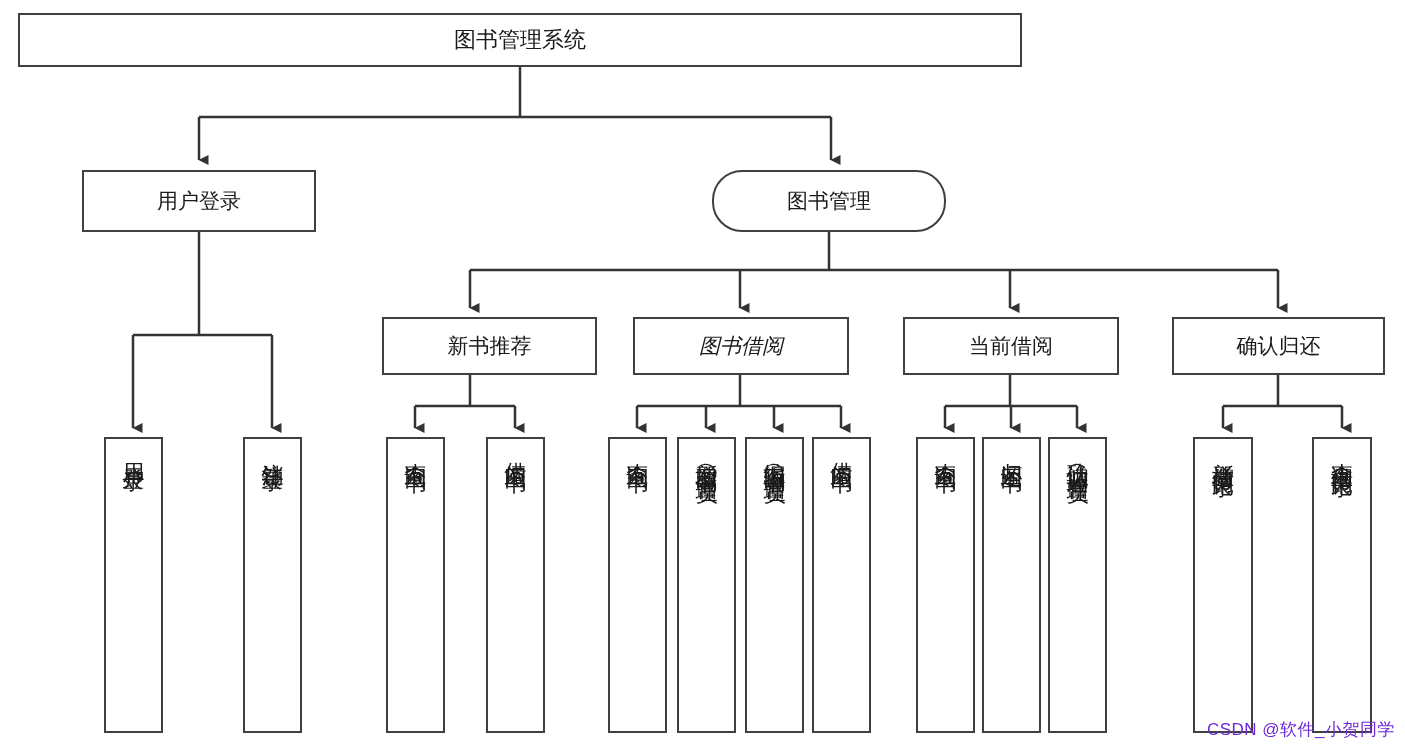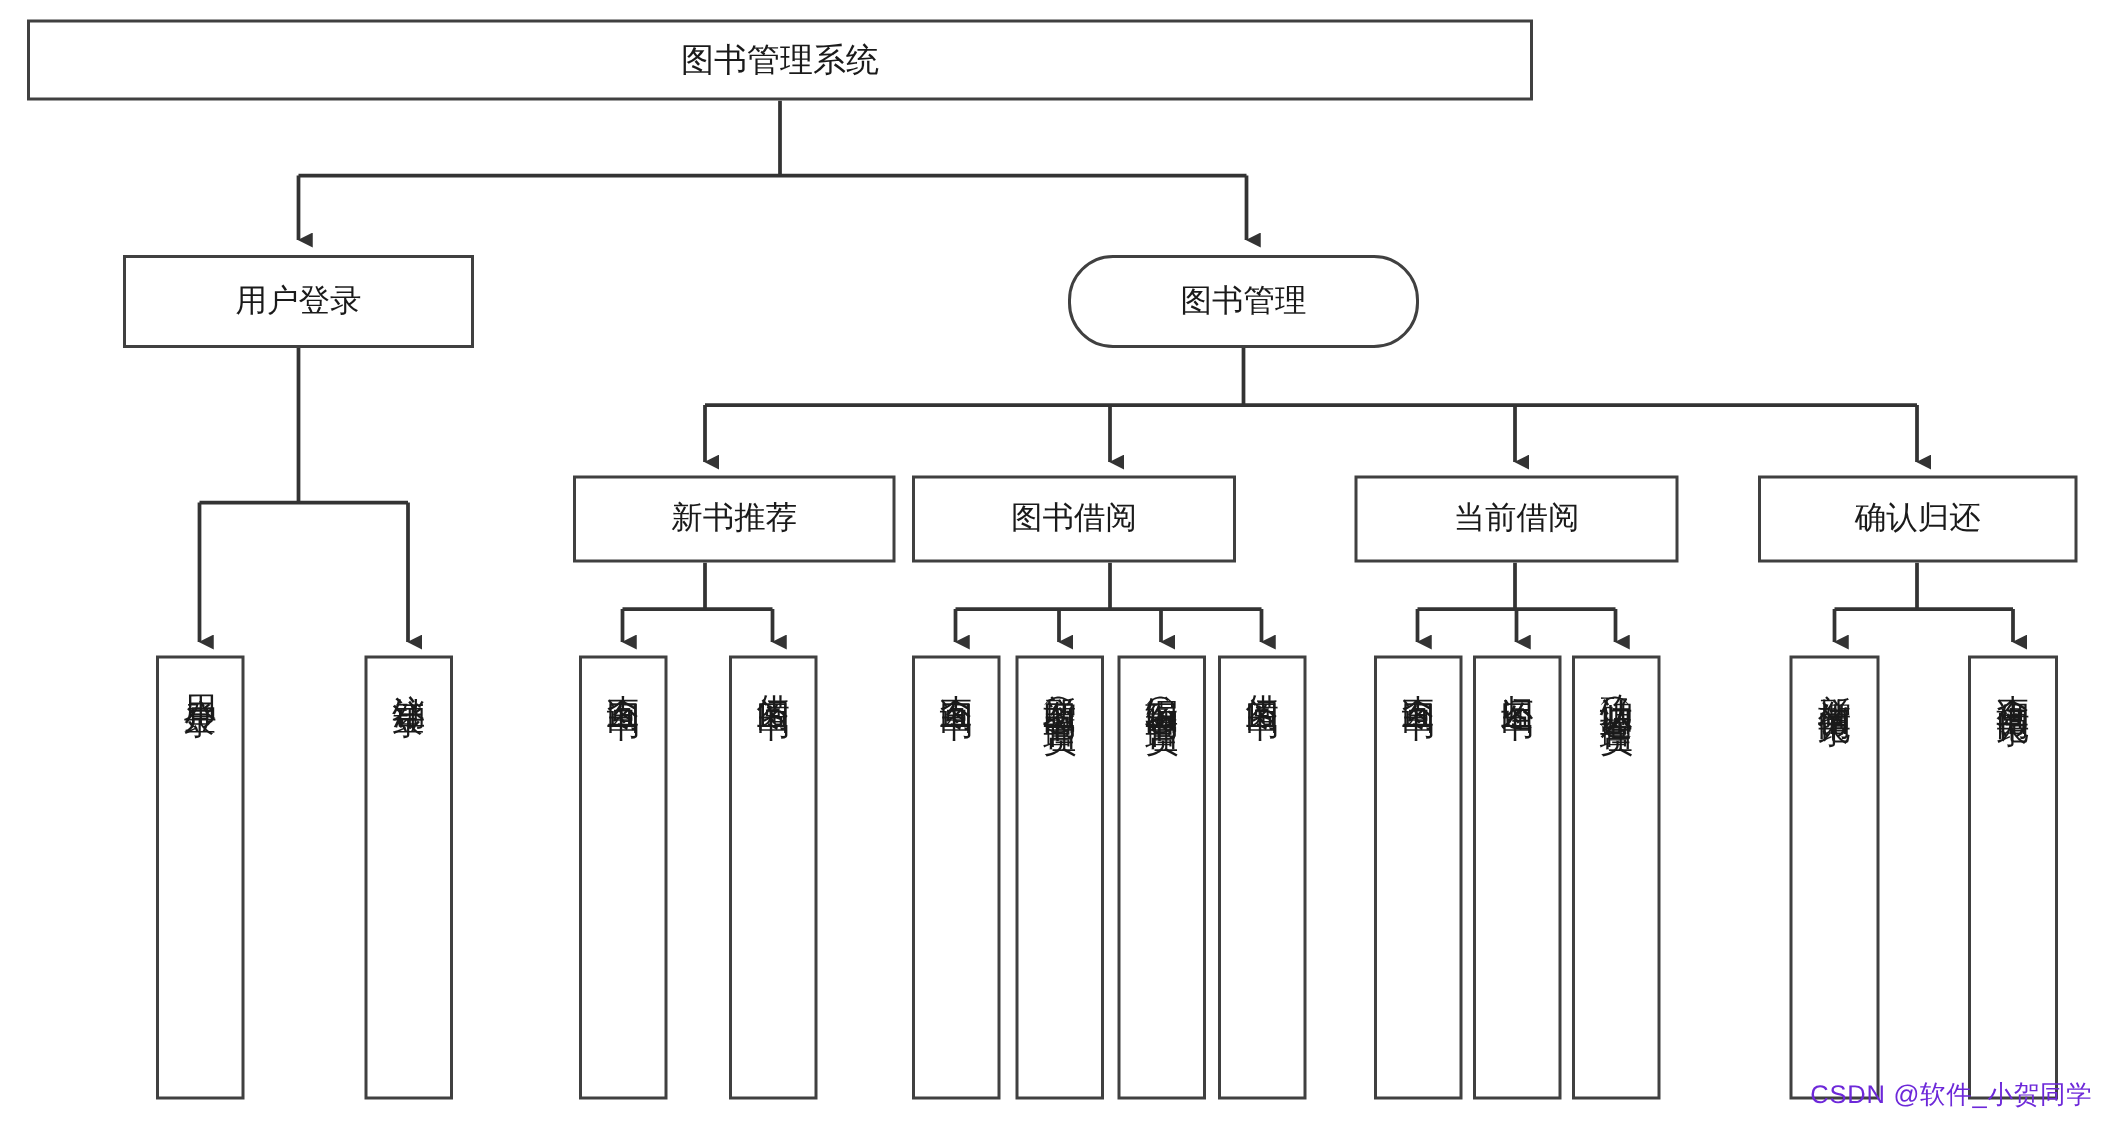--- a/index.html
+++ b/index.html
@@ -136,21 +136,21 @@
   <div class="node-box horizontal" style="left:82px; top:170px; width:234px; height:62px;">
     <span class="node-label">用户登录</span>
   </div>
   <div class="node-box horizontal" style="left:712px; top:170px; width:234px; height:62px;border-radius:30px;">
     <span class="node-label">图书管理</span>
   </div>
 
   <div class="node-box horizontal" style="left:362px; top:317px; width:215px; height:58px;margin-left:20px;">
     <span class="node-label">新书推荐</span>
   </div>
-  <div class="node-box horizontal" style="left:608px; top:317px; width:216px; height:58px;">
+  <div class="node-box horizontal" style="left:633px; top:317px; width:216px; height:58px;font-style:italic;">
     <span class="node-label">图书借阅</span>
   </div>
   <div class="node-box horizontal" style="left:903px; top:317px; width:216px; height:58px;">
     <span class="node-label">当前借阅</span>
   </div>
   <div class="node-box horizontal" style="left:1172px; top:317px; width:213px; height:58px;">
     <span class="node-label">确认归还</span>
   </div>
 
   <div class="node-box vertical vert-center" style="left:104px; top:437px; width:59px; height:296px;">

